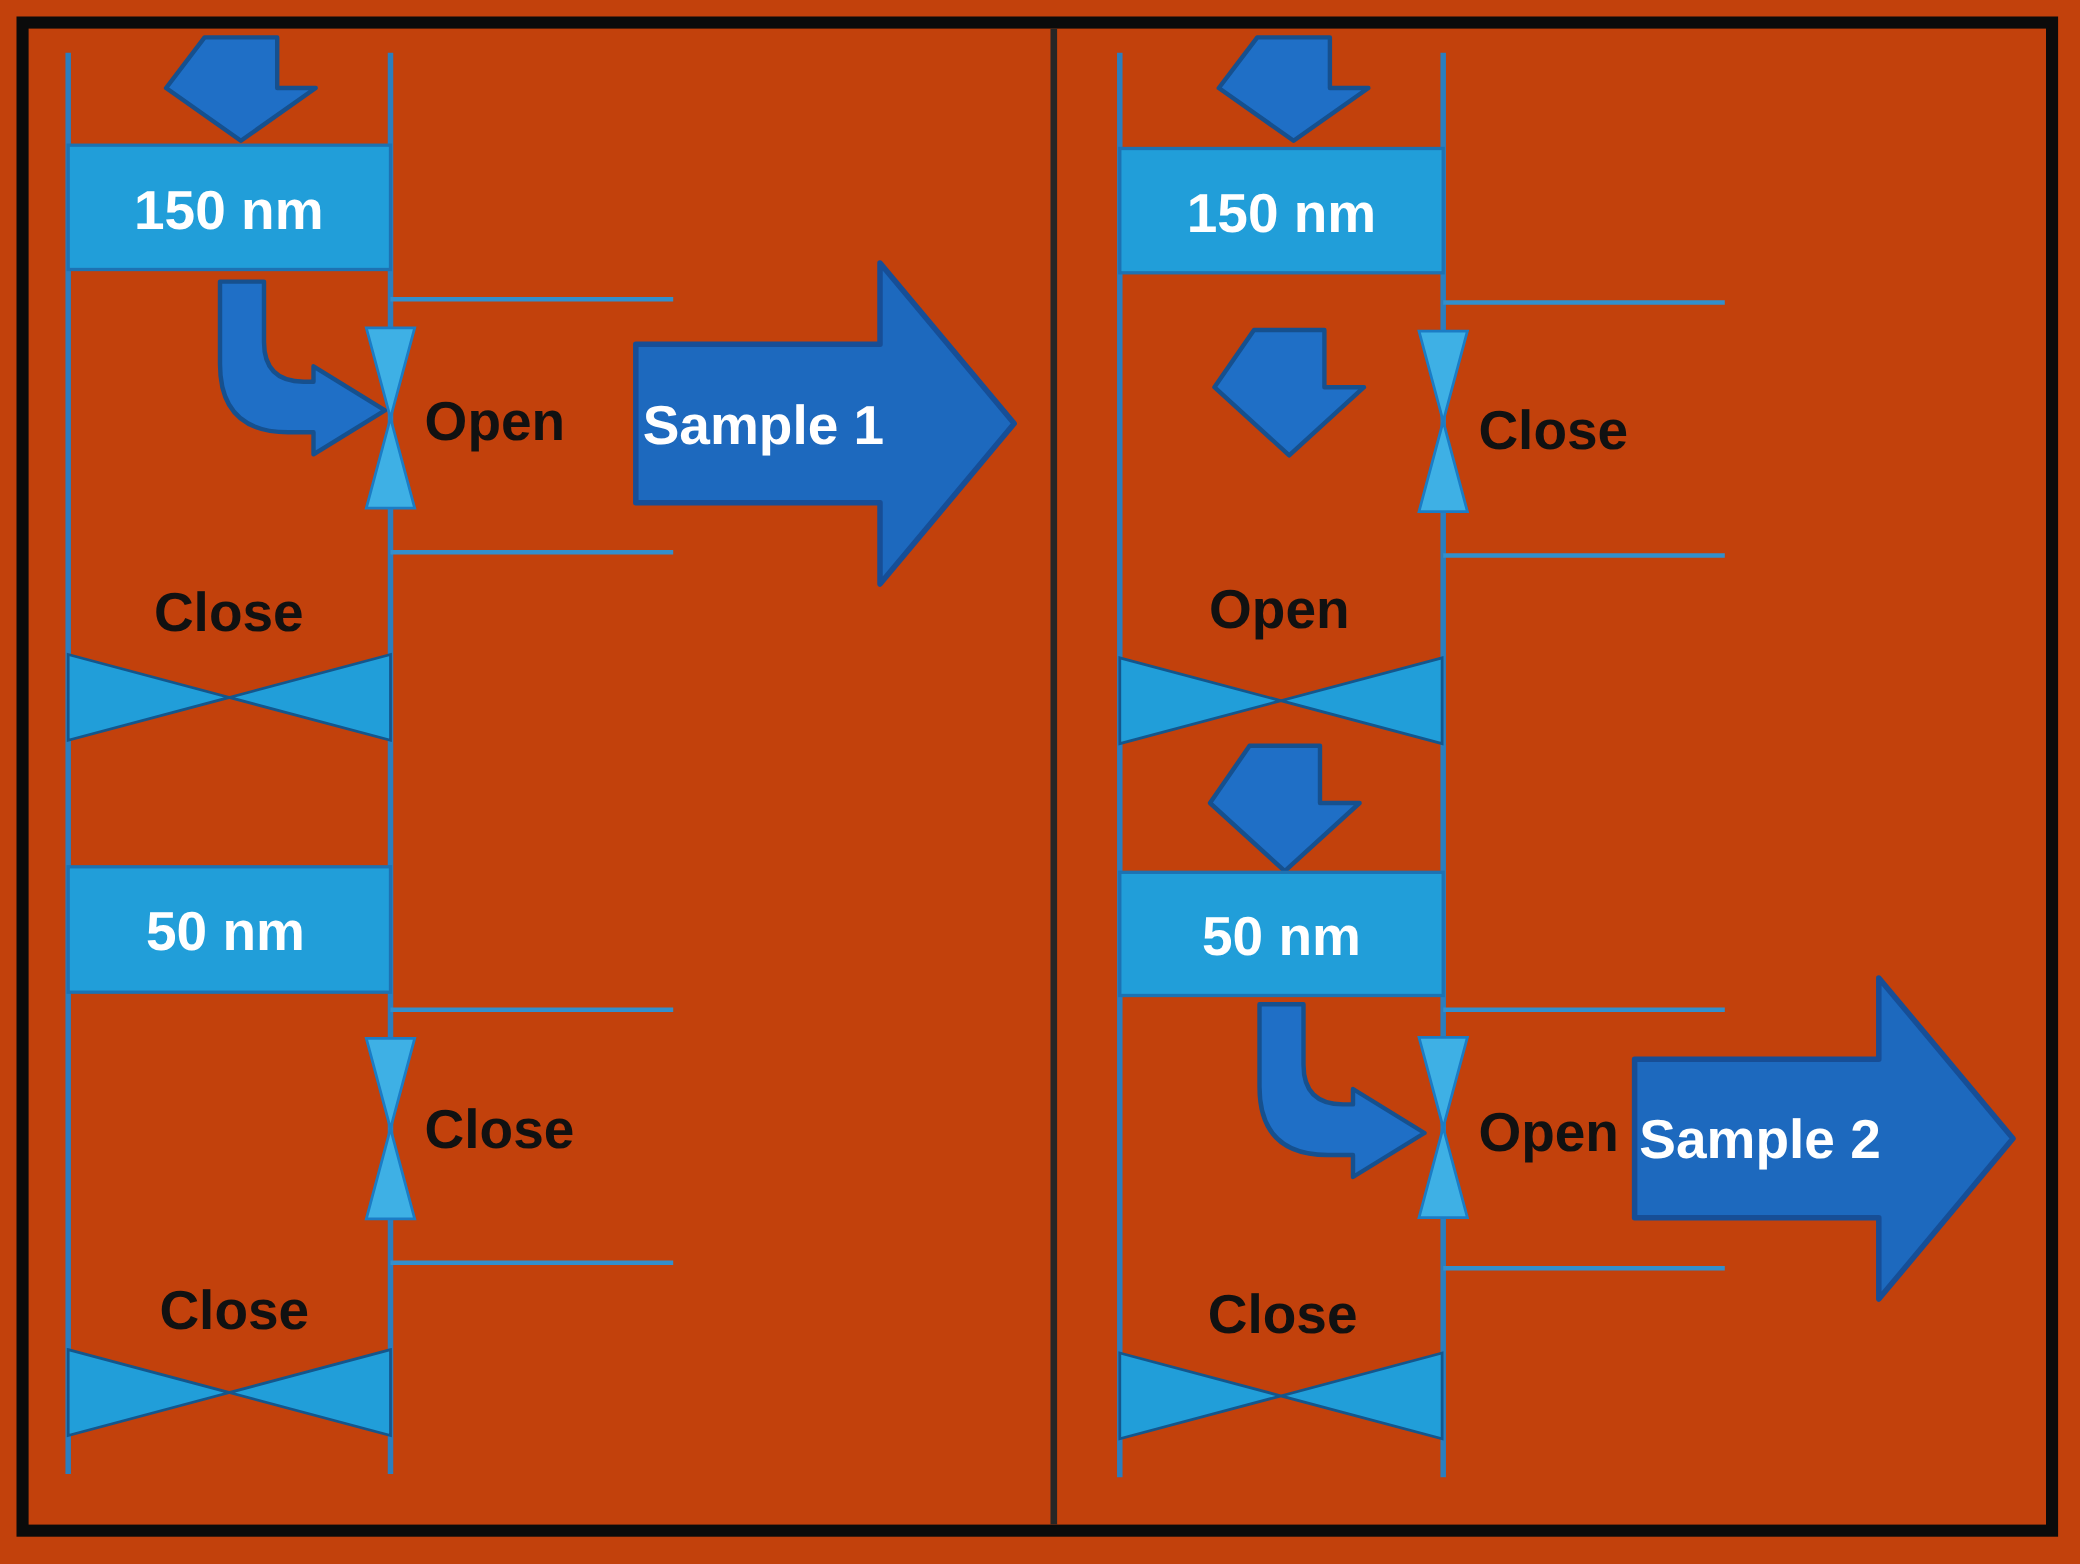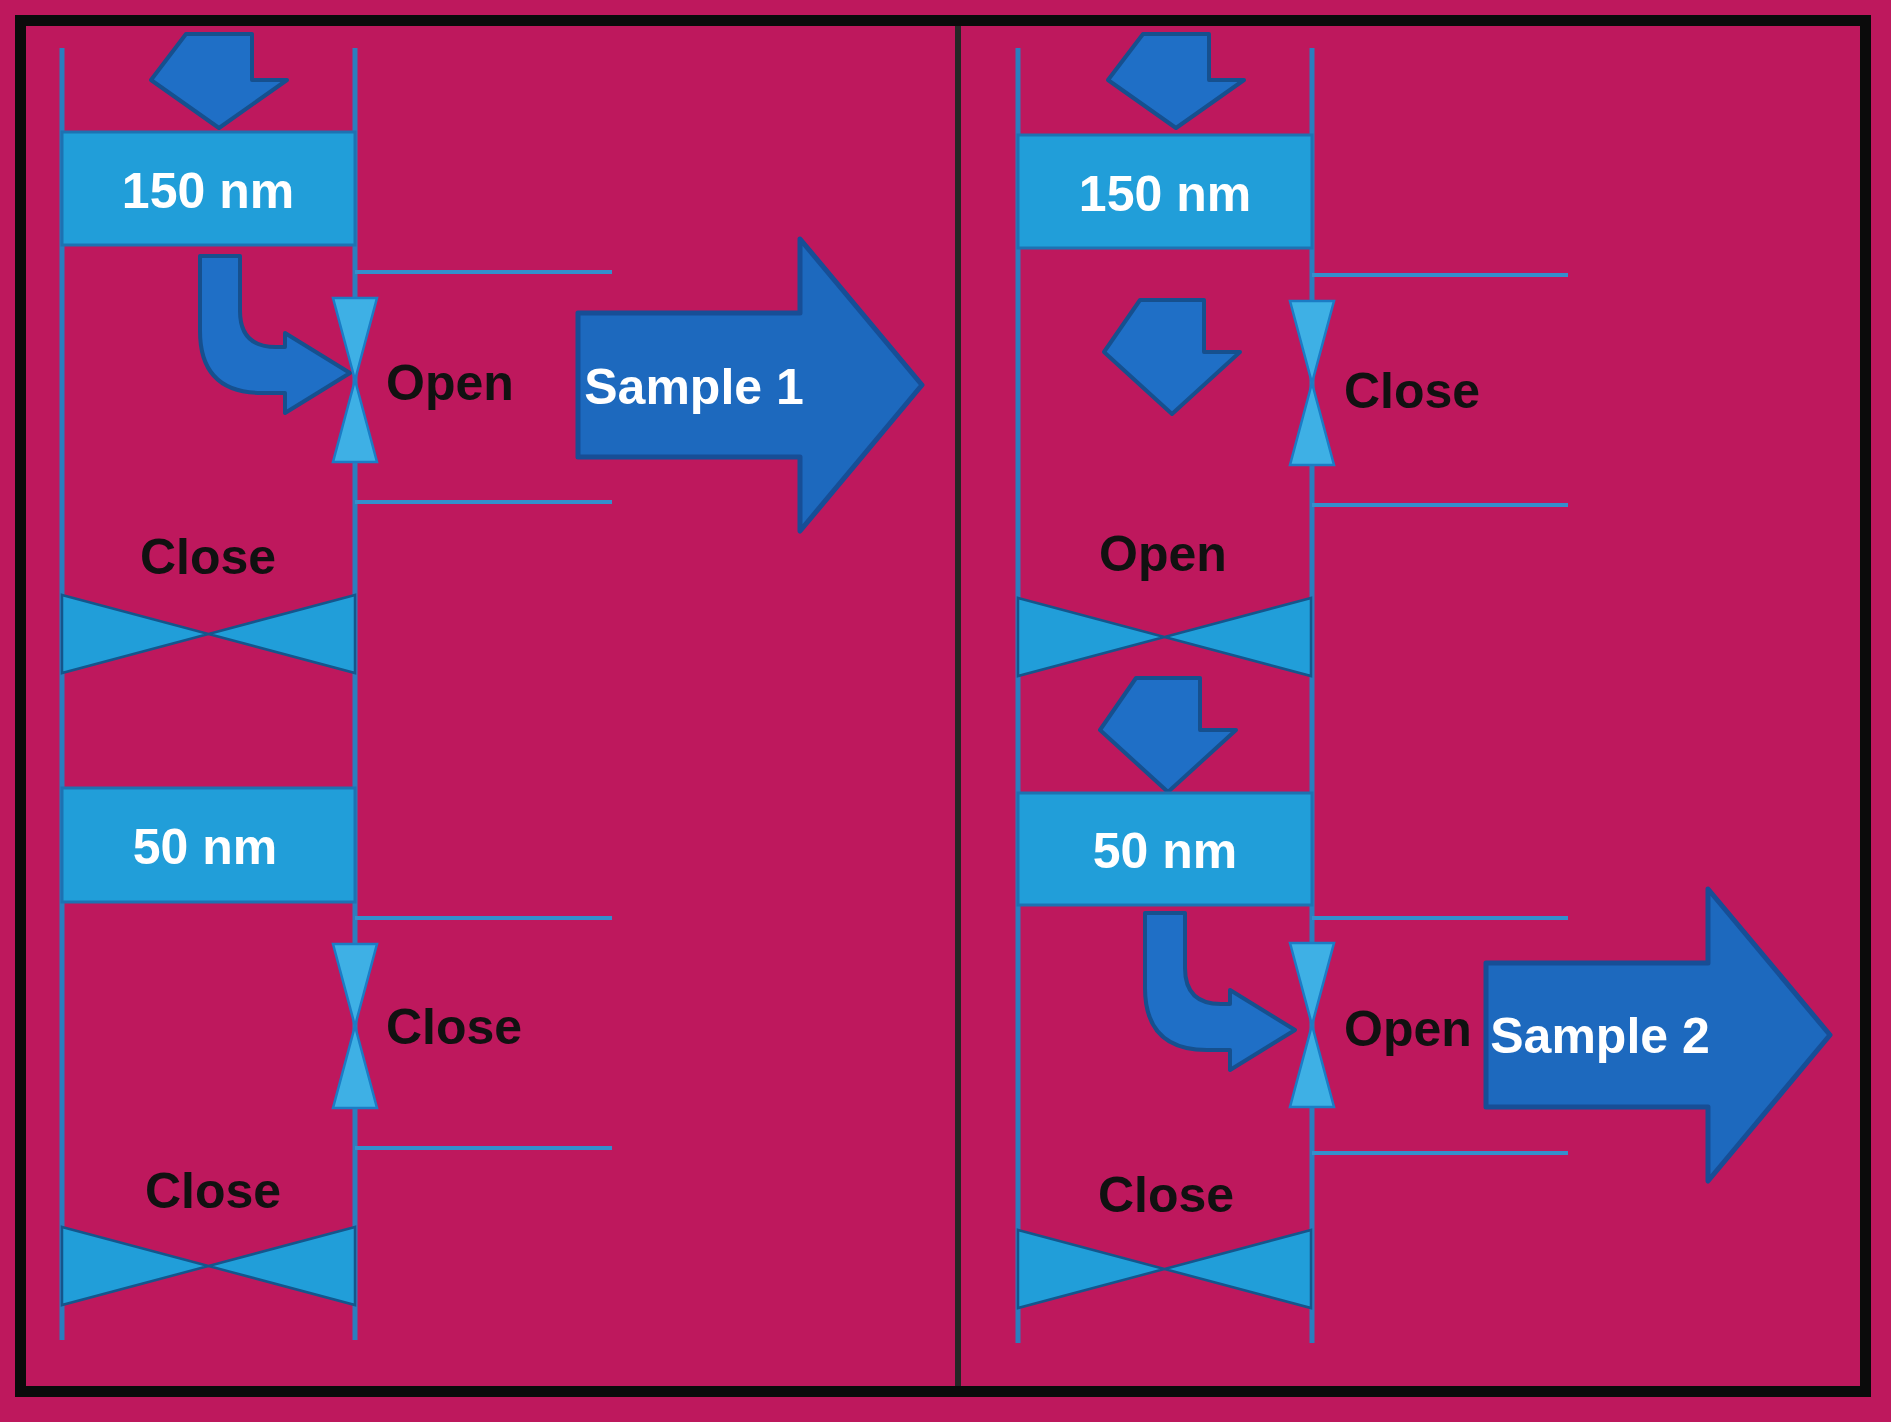--- a/index.html
+++ b/index.html
@@ -1,16 +1,16 @@
 <!DOCTYPE html>
 <html><head>
 <meta charset="utf-8">
 <style>
   html,body{margin:0;padding:0;background:#ffffff;}
-  .stage{position:relative;width:1891px;height:1422px;background:#be185d;overflow:hidden;}
+  .stage{position:relative;width:1891px;height:1422px;background:#c2410c;overflow:hidden;}
   svg{position:absolute;left:0;top:0;display:block;}
   .pipe{stroke:#2B7EBE;stroke-width:5;fill:none;}
   .branch{stroke:#338FCC;stroke-width:4;fill:none;}
   .filter-box{stroke:#1D72B2;stroke-width:3;}
   .valve-h{stroke:#14568C;stroke-width:2.5;}
   .valve-v{stroke:#1B7CC5;stroke-width:2.5;}
   .flow-arrow{stroke:#16508E;stroke-width:4;stroke-linejoin:round;}
   .sample-arrow{stroke:#174E96;stroke-width:5;stroke-linejoin:round;}
   .label-dark{fill:#111111;font-family:"Liberation Sans",sans-serif;font-weight:700;font-size:50px;}
   .label-light{fill:#ffffff;font-family:"Liberation Sans",sans-serif;font-weight:700;font-size:50px;}

